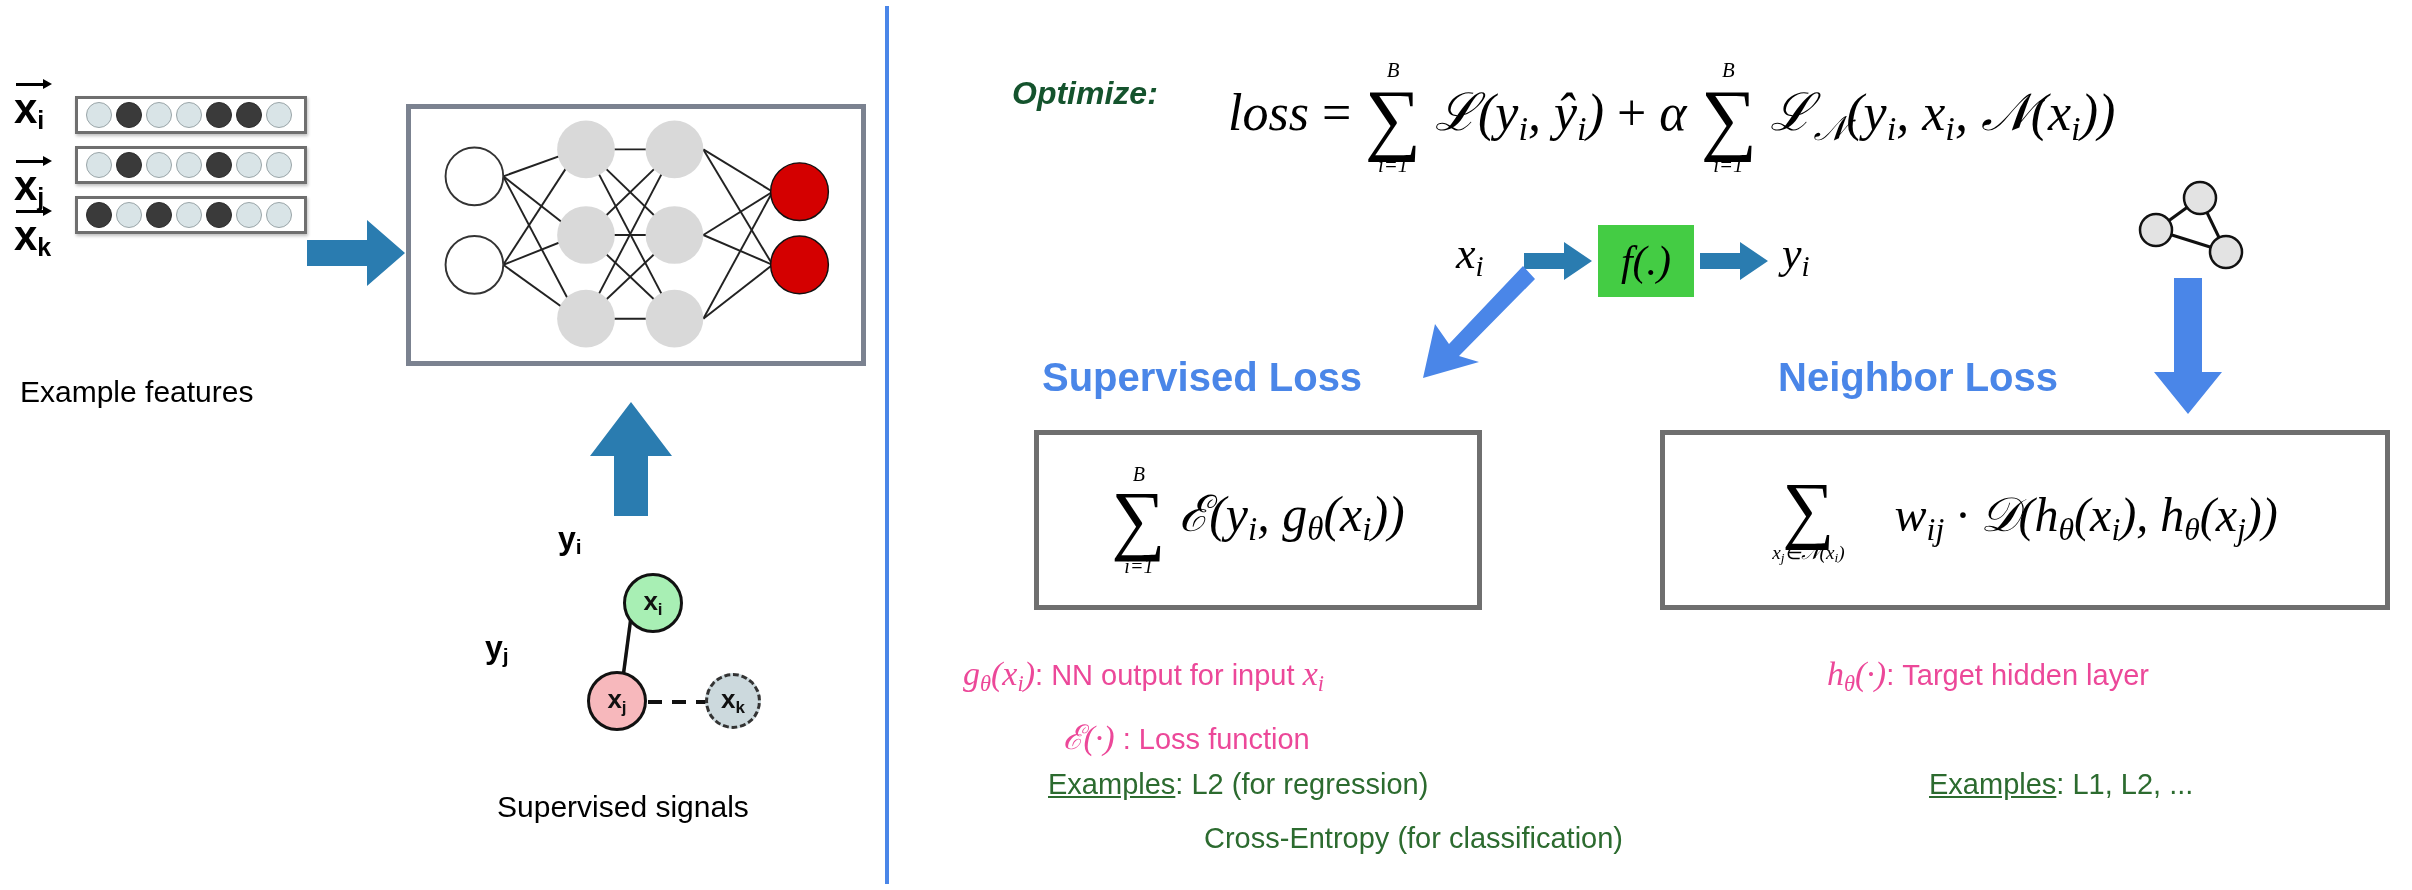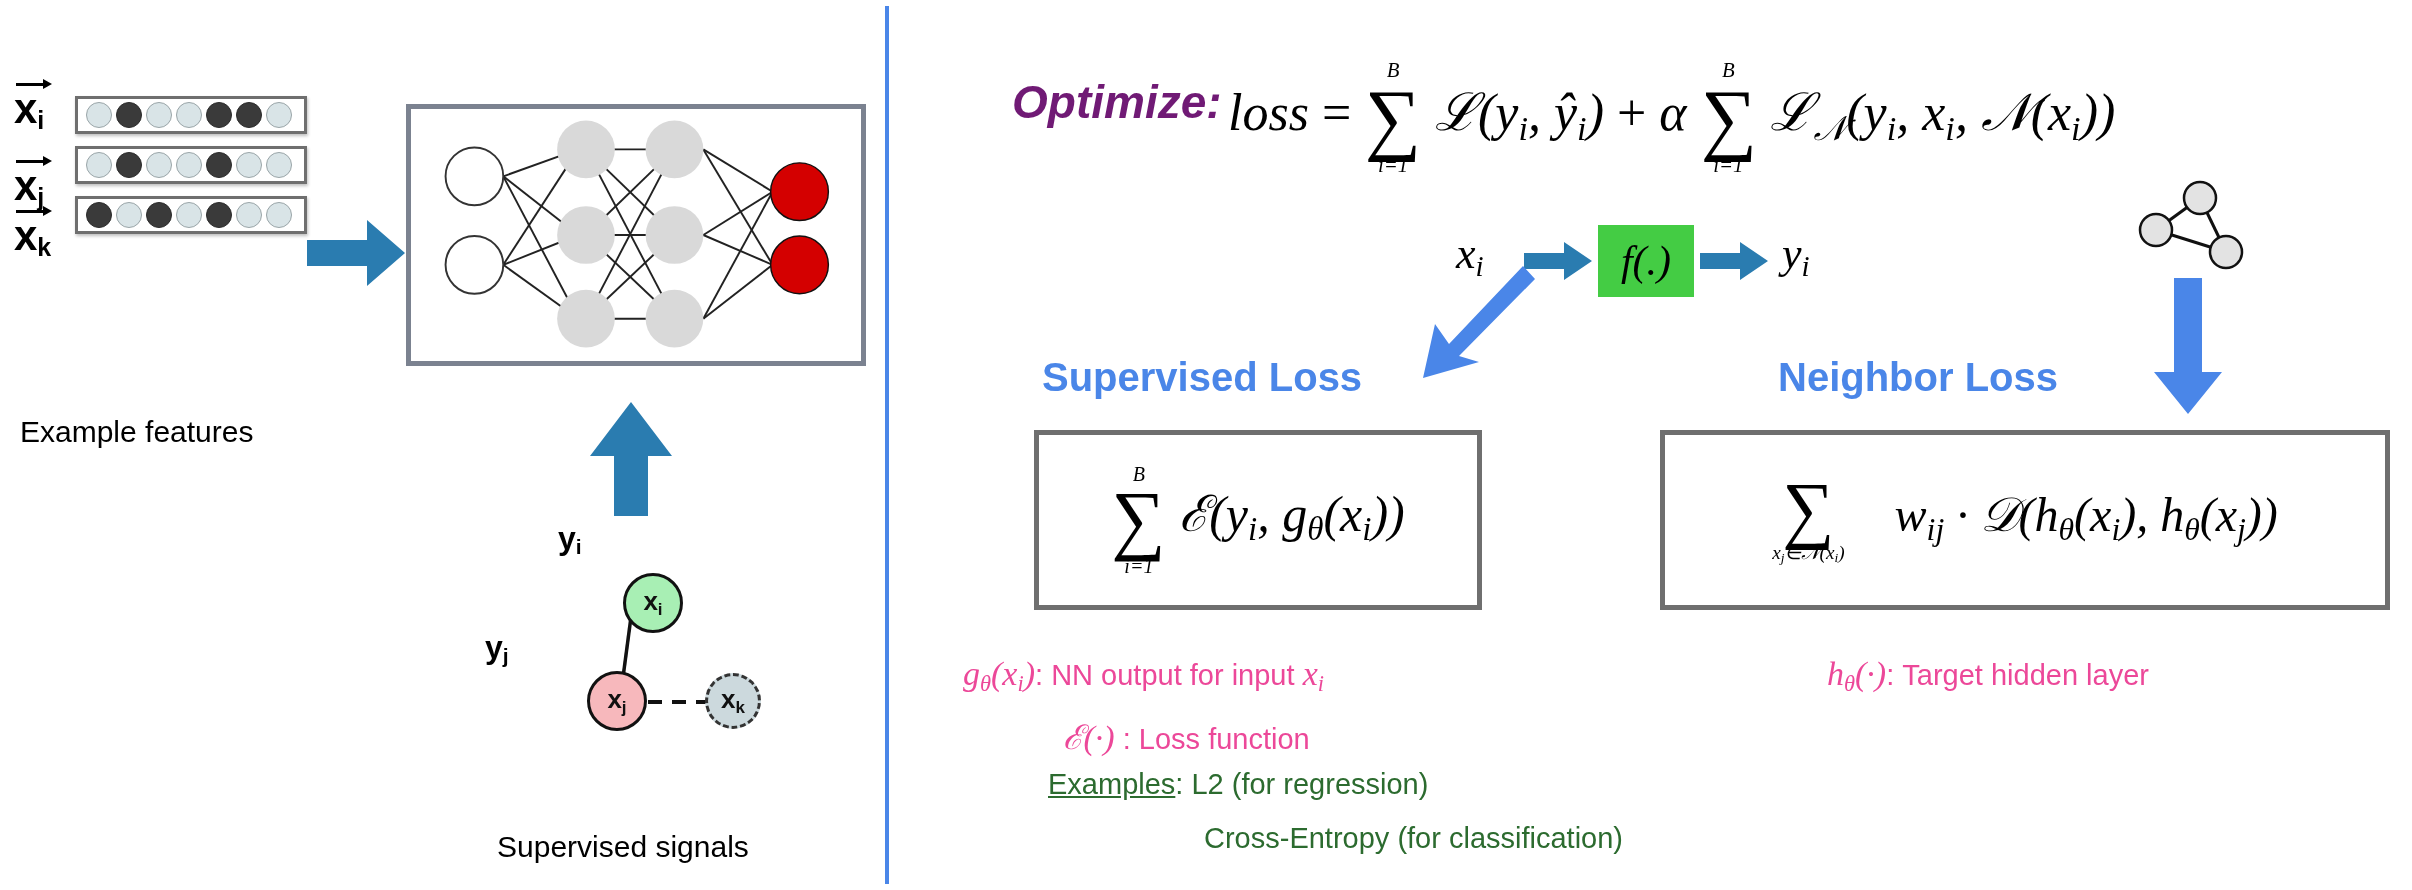--- a/index.html
+++ b/index.html
@@ -79,21 +79,20 @@
     border: 1.5px solid #9aa5a8;
   }
   .vec-cell.light { background: #d9e4e7; }
   .vec-cell.dark  { background: #3a3a3a; border-color: #2a2a2a; }
 
   .caption {
     font-family: "Liberation Sans", sans-serif;
     font-size: 30px;
     color: #000;
     white-space: nowrap;
-    margin-top: 40px;
   }
 
   
   #nn-box {
     left: 406px; top: 104px;
     width: 460px; height: 262px;
     box-sizing: border-box;
     border: 5px solid #7b8290;
     background: #ffffff;
   }
@@ -117,22 +116,22 @@
     font-size: 32px;
     color: #000;
   }
   .ylabel .sub { font-size: 21px; vertical-align: -5px; }
 
   
   #optimize-word {
     font-family: "Liberation Sans", sans-serif;
     font-weight: bold;
     font-style: italic;
-    font-size: 46px;
-    color: #701a75;
+    font-size: 32px;
+    color: #14532d;
     white-space: nowrap;
   }
 
   .math {
     font-family: "Liberation Serif", serif;
     font-style: italic;
     color: #000;
     white-space: nowrap;
   }
   .mathup { font-style: normal; }
@@ -423,14 +422,17 @@
   <div class="abs legend-line green" style="left:1048px; top:768px;">
     <span class="uline">Examples</span><span>: </span><span>L2 (for regression)</span>
   </div>
   <div class="abs legend-line green" style="left:1204px; top:822px;">
     <span>Cross-Entropy (for classification)</span>
   </div>
 
   <div class="abs legend-line" style="left:1827px; top:655px;">
     <span class="mathpart"><i>h</i><span class="sub">θ</span>(·)</span><span>: </span><span>Target hidden layer</span>
   </div>
+  <div class="abs legend-line green" style="left:1929px; top:768px;">
+    <span class="uline">Examples</span><span>: </span><span>L1, L2, ...</span>
+  </div>
 
 </div>
 
 </body></html>

